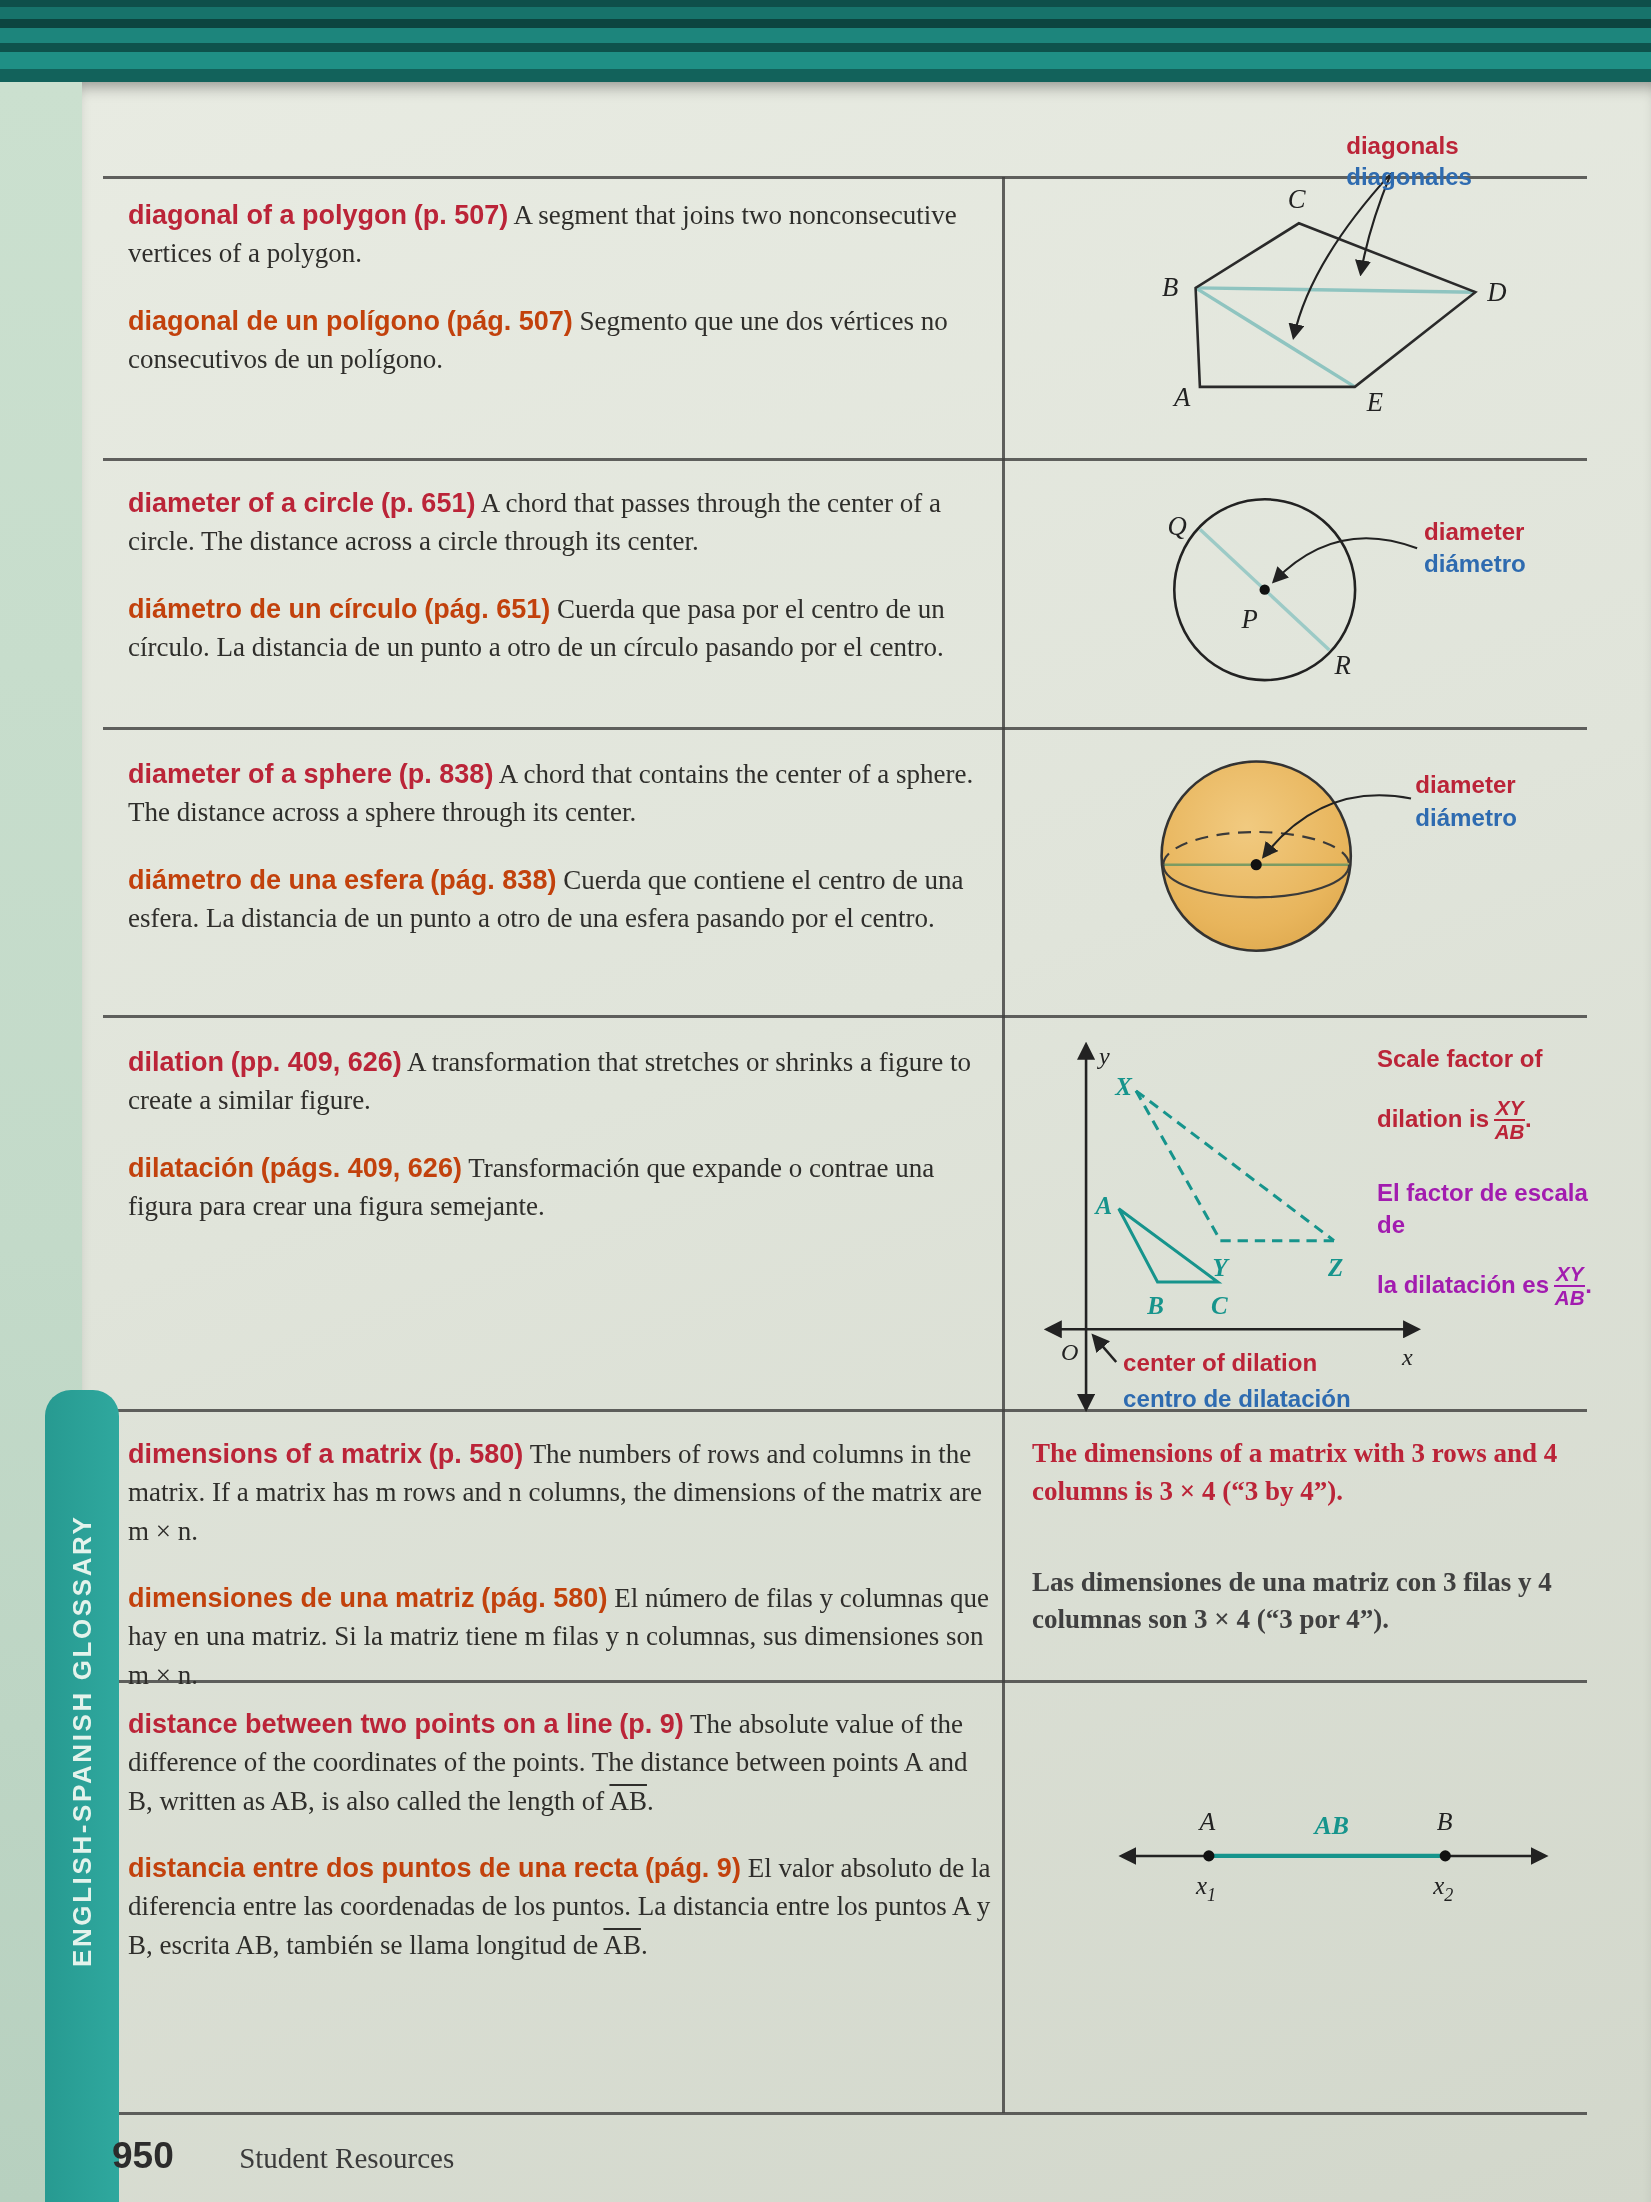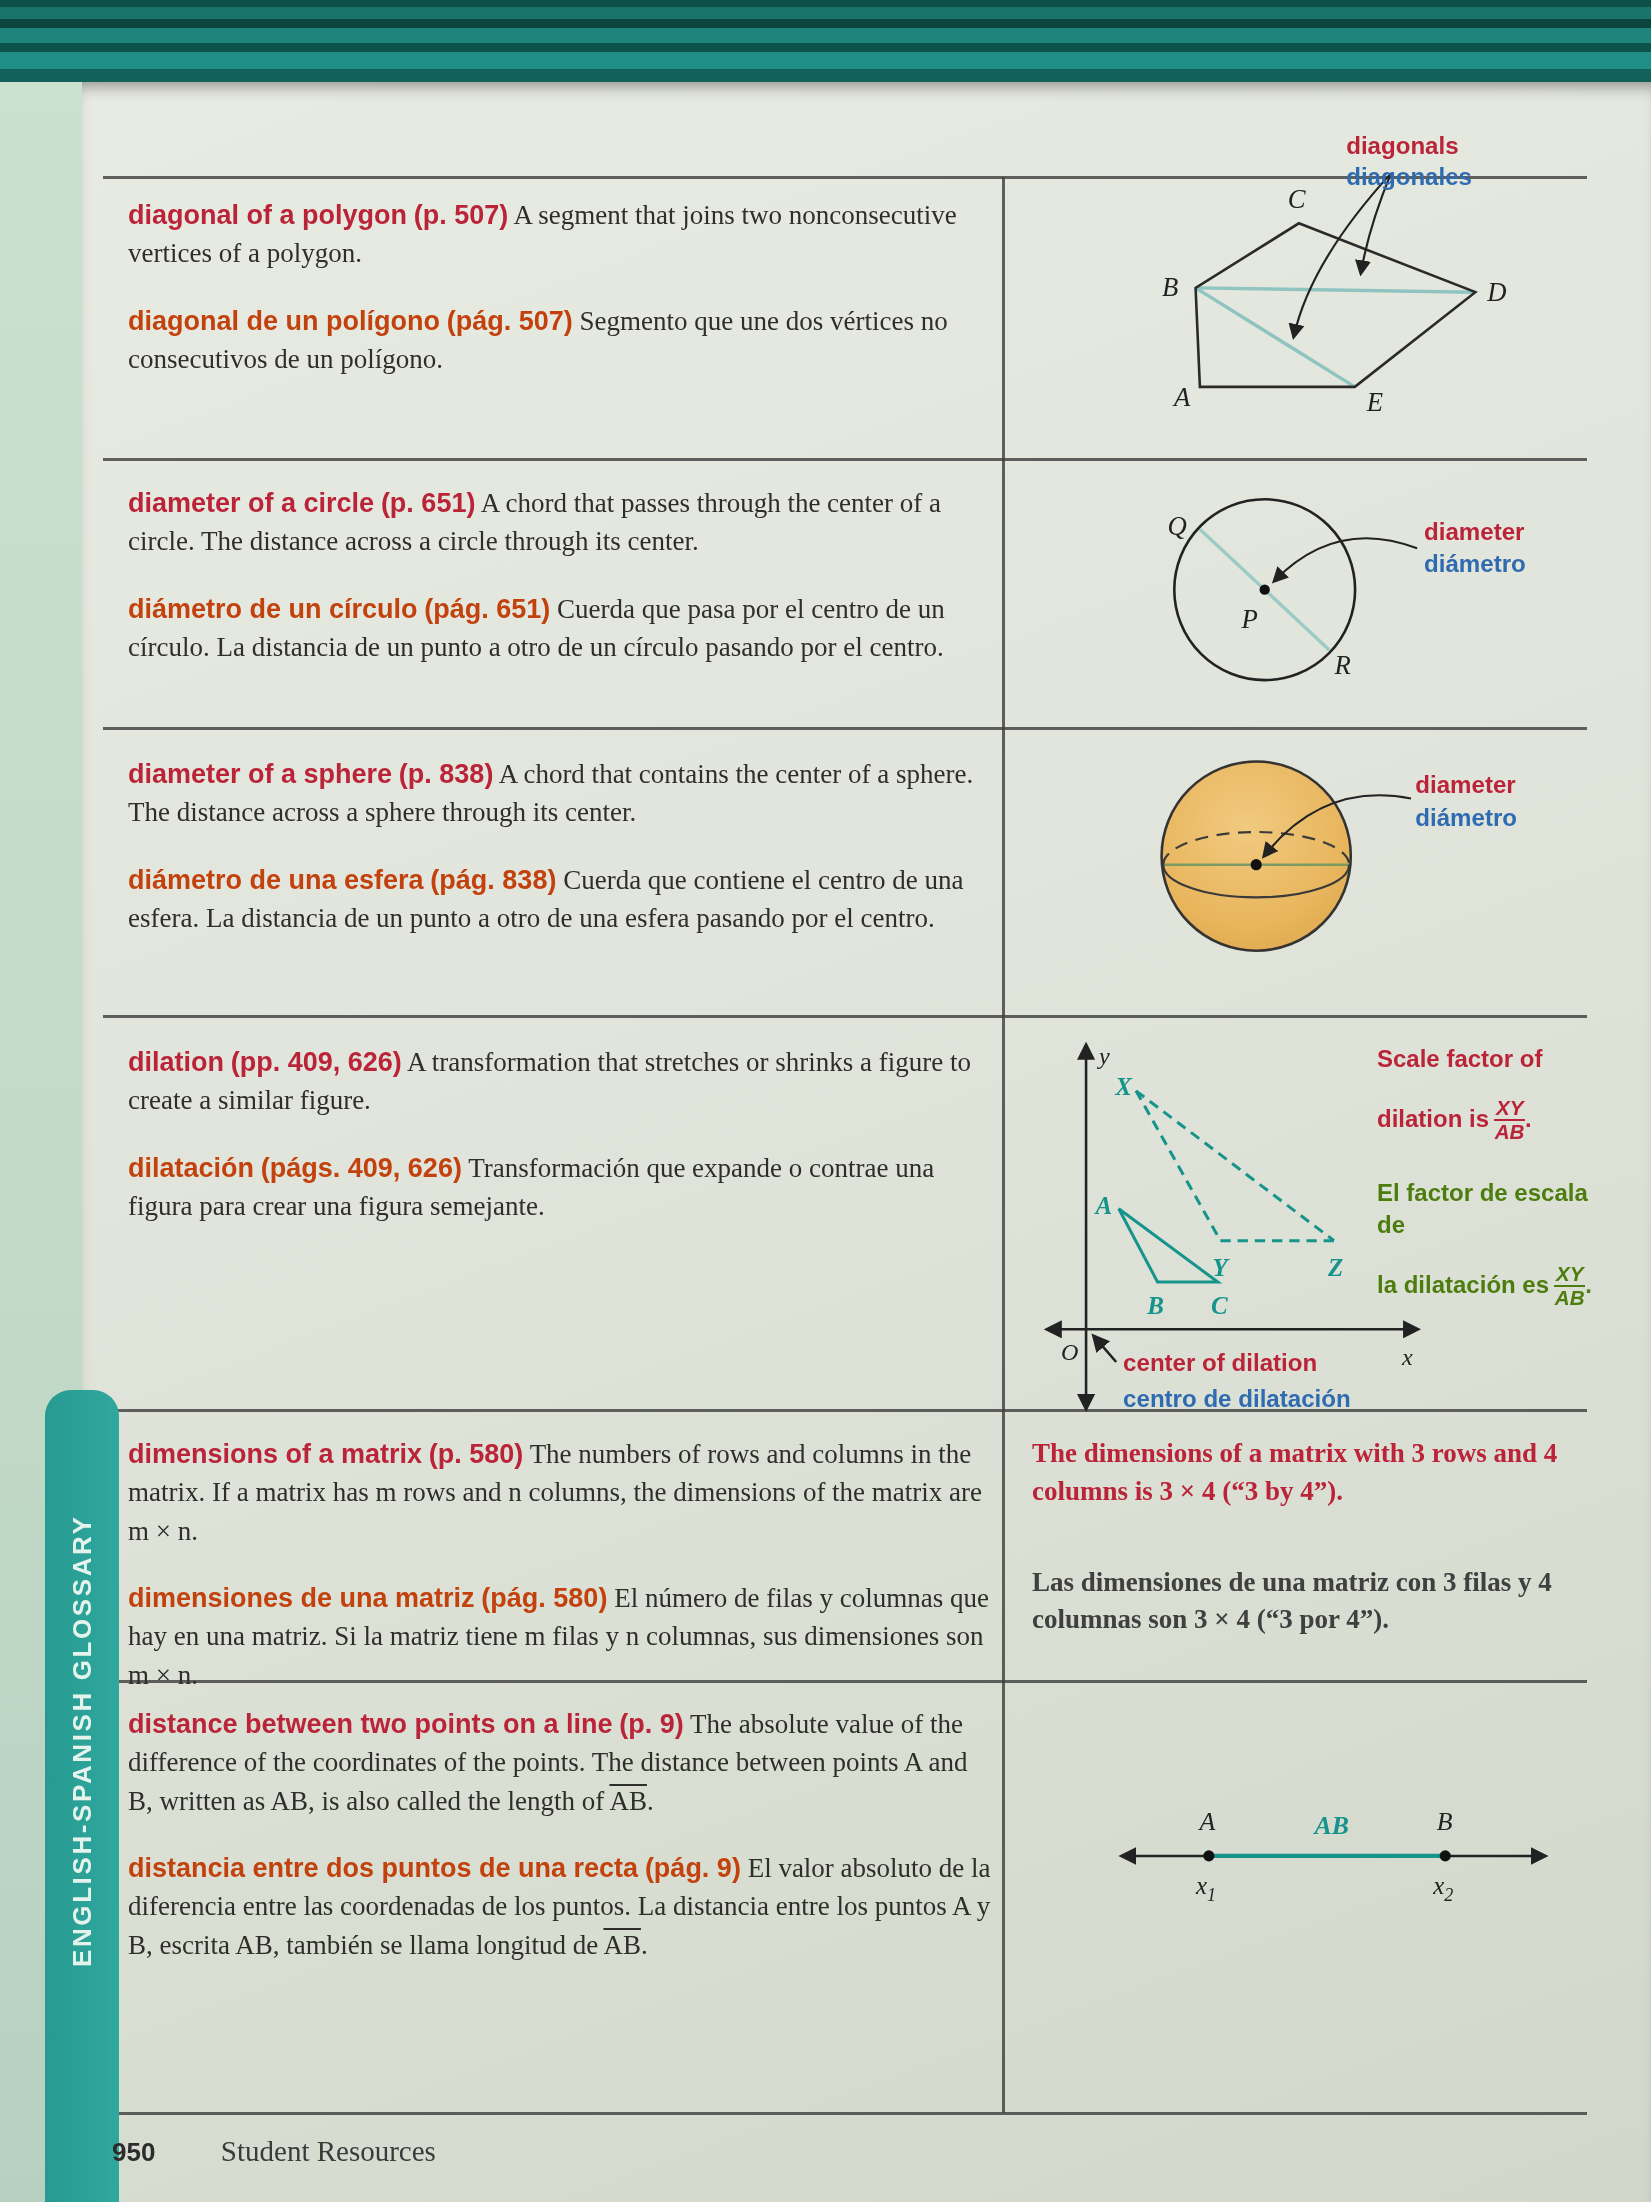--- a/index.html
+++ b/index.html
@@ -49,30 +49,30 @@
   
   .example{position:absolute;left:1032px;top:1435px;width:572px;
     font-family:"Liberation Serif",serif;font-weight:bold;font-size:27px;line-height:1.4;}
   .example .ex-en{color:#bb2438;margin:0 0 53px 0;}
   .example .ex-es{color:#404040;margin:0;}
 
   
   .scalebox{position:absolute;left:1377px;top:1043px;width:232px;
     font-family:"Liberation Sans",sans-serif;font-weight:bold;font-size:24px;line-height:1.35;}
   .scalebox .sf-en{color:#bb2438;margin-bottom:34px;}
-  .scalebox .sf-es{color:#4d7c0f;}
+  .scalebox .sf-es{color:#a21caf;}
   .frac{display:inline-block;text-align:center;vertical-align:-0.55em;
     font-style:italic;font-size:20.6px;line-height:1.05;margin-left:5.2px;}
   .frac .num{display:block;border-bottom:2.2px solid currentColor;padding:0 1.7px;margin-top:22px;}
   .frac .den{display:block;}
 
   
   .footer{position:absolute;left:112px;top:2135px;white-space:nowrap;}
   .footer .pnum{font-family:"Liberation Sans",sans-serif;font-weight:bold;
-    font-size:26px;color:#2c2c2c;}
+    font-size:37px;color:#2c2c2c;}
   .footer .plabel{font-size:29px;color:#3b3b3b;margin-left:62px;}
 </style>
 </head>
 <body>
 
 <div id="photo">
 
   <div class="top-band"></div>
   <div class="left-strip"></div>
   <div class="page"></div>

